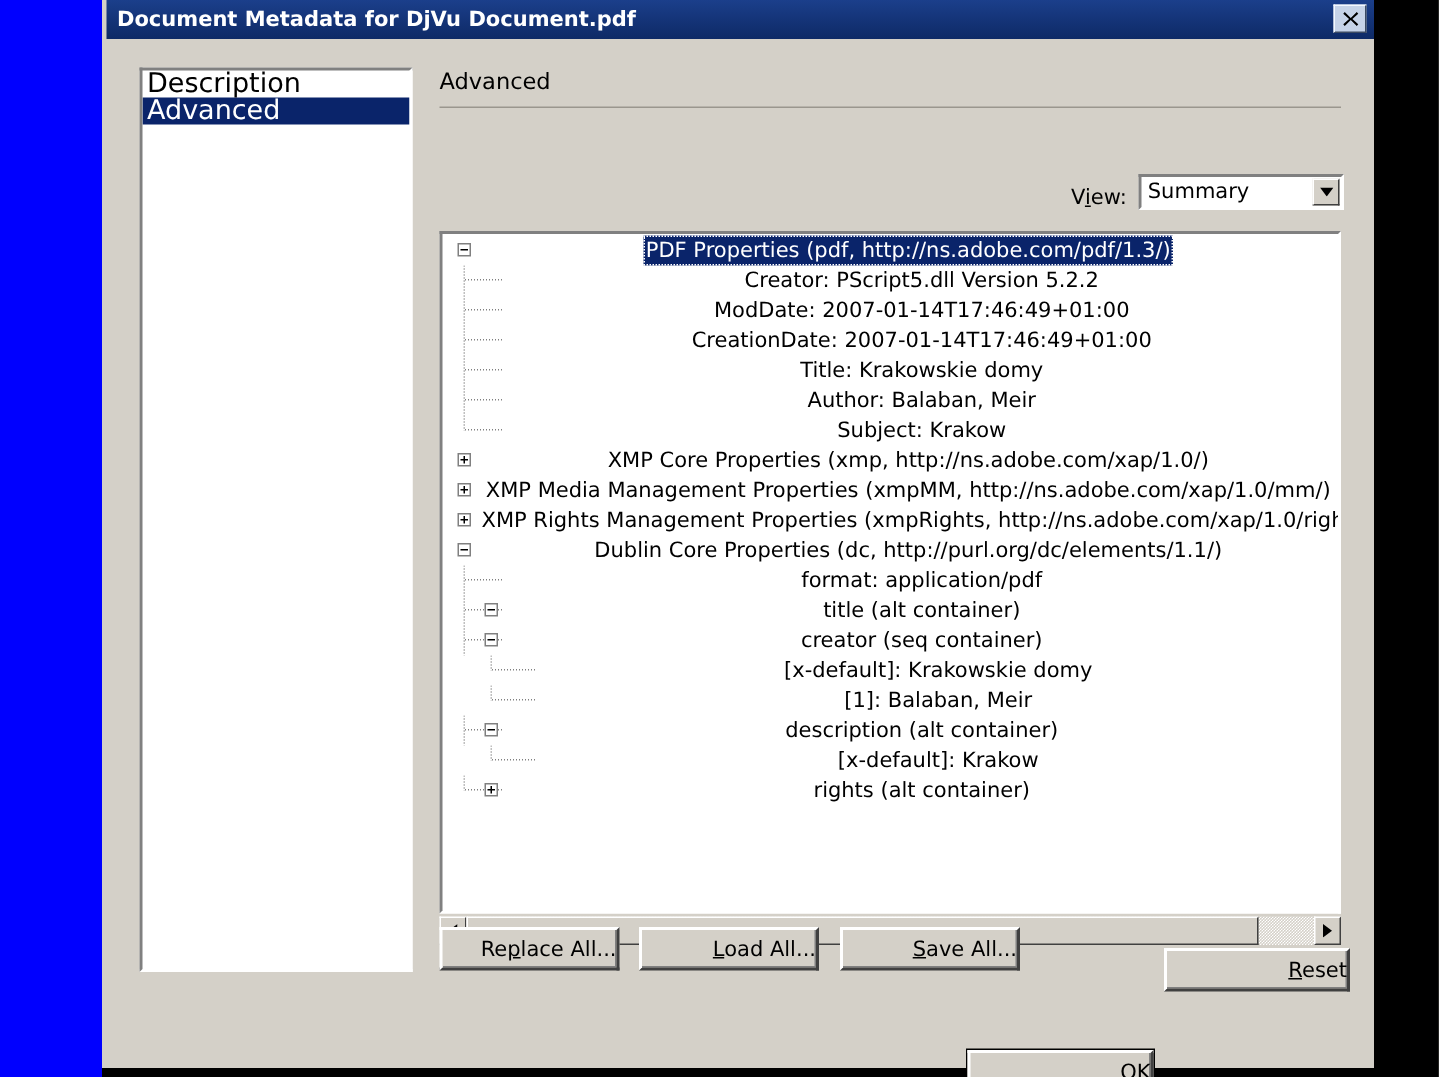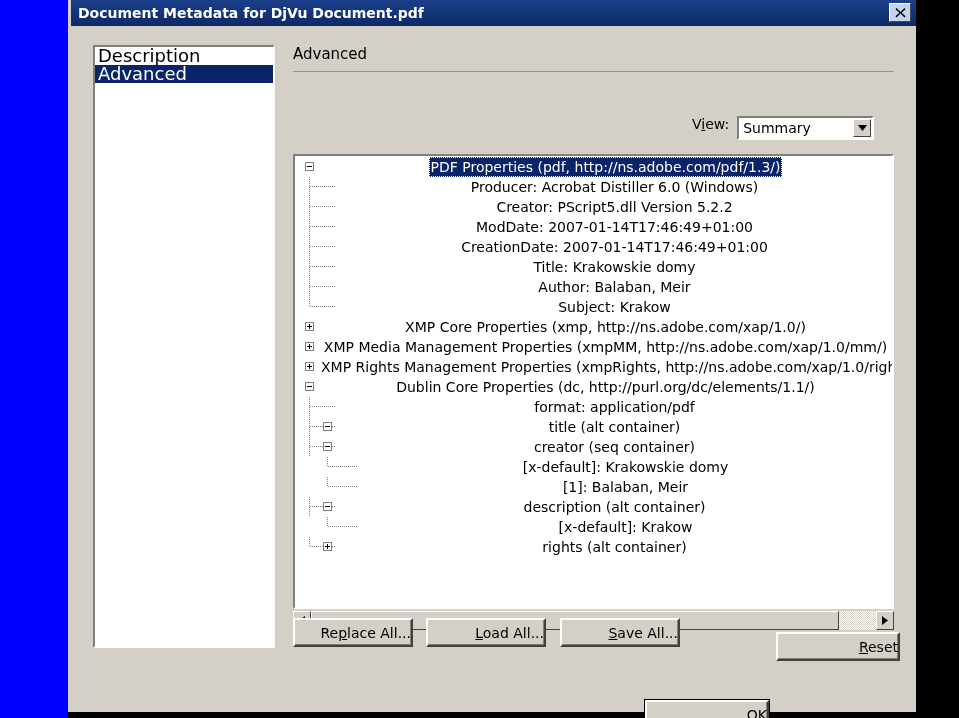--- a/index.html
+++ b/index.html
@@ -140,24 +140,24 @@
     left: 222px;
     top: 45px;
     width: 601px;
     height: 1px;
     background: #9a968e;
   }
 
   
   #view-row {
     position: absolute;
-    left: 621px;
+    left: 643px;
     top: 90px;
     display: flex;
-    align-items: flex-start;
+    align-items: flex-end;
   }
   #view-label {
     font-size: 14px;
     color: #000000;
     margin-right: 8px;
   }
   #view-label u { text-decoration: underline; }
   #view-combo {
     width: 137px;
     height: 24px;
@@ -398,21 +398,20 @@
           <svg width="9" height="6" viewBox="0 0 9 6" aria-hidden="true">
             <path d="M0 0 L9 0 L4.5 6 Z" fill="#000000"></path>
           </svg>
         </span>
       </div>
     </div>
 
     <div id="tree-panel">
       <div id="tree-inner">
           <div class="tree-row selected"><span class="tog" style="left: 10px;"></span><span class="tree-label" style="margin-left: 24px;">PDF Properties (pdf, http://ns.adobe.com/pdf/1.3/)</span></div>
-          <div class="tree-row"><span class="vline" style="left: 14px;"></span><span class="hline" style="left: 15px; width: 25px;"></span><span class="tree-label" style="margin-left: 42px;">Producer: Acrobat Distiller 6.0 (Windows)</span></div>
           <div class="tree-row"><span class="vline" style="left: 14px;"></span><span class="hline" style="left: 15px; width: 25px;"></span><span class="tree-label" style="margin-left: 42px;">Creator: PScript5.dll Version 5.2.2</span></div>
           <div class="tree-row"><span class="vline" style="left: 14px;"></span><span class="hline" style="left: 15px; width: 25px;"></span><span class="tree-label" style="margin-left: 42px;">ModDate: 2007-01-14T17:46:49+01:00</span></div>
           <div class="tree-row"><span class="vline" style="left: 14px;"></span><span class="hline" style="left: 15px; width: 25px;"></span><span class="tree-label" style="margin-left: 42px;">CreationDate: 2007-01-14T17:46:49+01:00</span></div>
           <div class="tree-row"><span class="vline" style="left: 14px;"></span><span class="hline" style="left: 15px; width: 25px;"></span><span class="tree-label" style="margin-left: 42px;">Title: Krakowskie domy</span></div>
           <div class="tree-row"><span class="vline" style="left: 14px;"></span><span class="hline" style="left: 15px; width: 25px;"></span><span class="tree-label" style="margin-left: 42px;">Author: Balaban, Meir</span></div>
           <div class="tree-row"><span class="elbow" style="left: 14px;"></span><span class="hline" style="left: 15px; width: 25px;"></span><span class="tree-label" style="margin-left: 42px;">Subject: Krakow</span></div>
           <div class="tree-row"><span class="tog plus" style="left: 10px;"></span><span class="tree-label" style="margin-left: 24px;">XMP Core Properties (xmp, http://ns.adobe.com/xap/1.0/)</span></div>
           <div class="tree-row"><span class="tog plus" style="left: 10px;"></span><span class="tree-label" style="margin-left: 24px;">XMP Media Management Properties (xmpMM, http://ns.adobe.com/xap/1.0/mm/)</span></div>
           <div class="tree-row"><span class="tog plus" style="left: 10px;"></span><span class="tree-label" style="margin-left: 24px;">XMP Rights Management Properties (xmpRights, http://ns.adobe.com/xap/1.0/rights/)</span></div>
           <div class="tree-row"><span class="tog" style="left: 10px;"></span><span class="tree-label" style="margin-left: 24px;">Dublin Core Properties (dc, http://purl.org/dc/elements/1.1/)</span></div>

